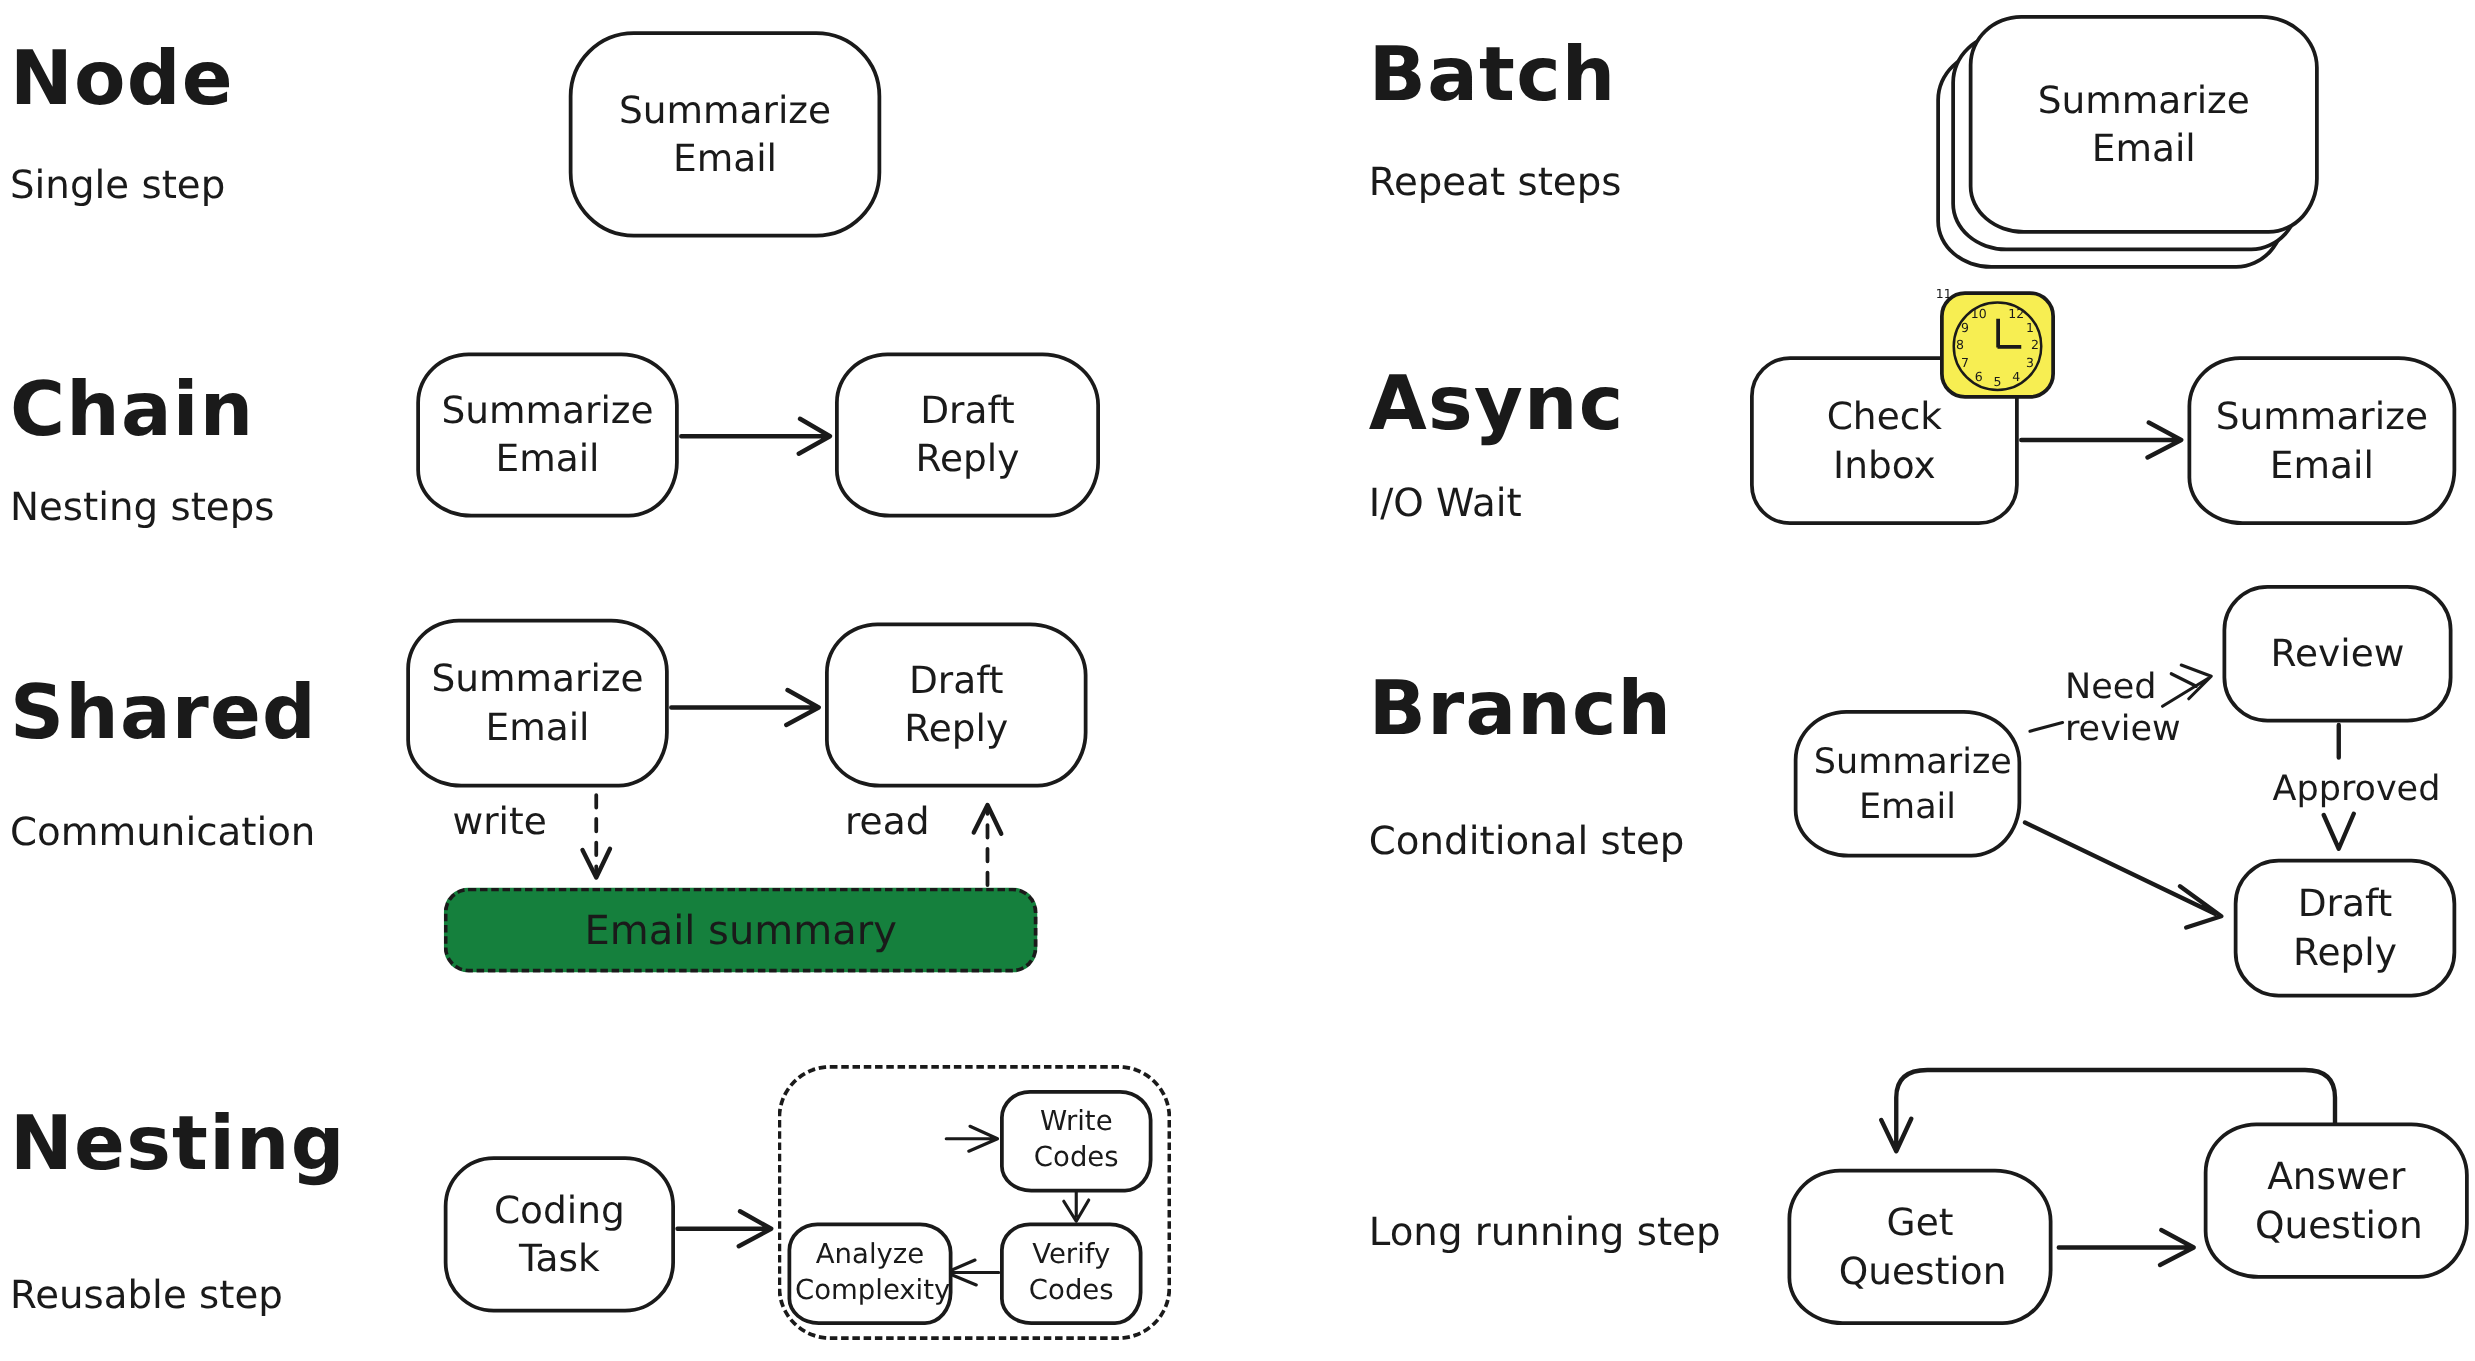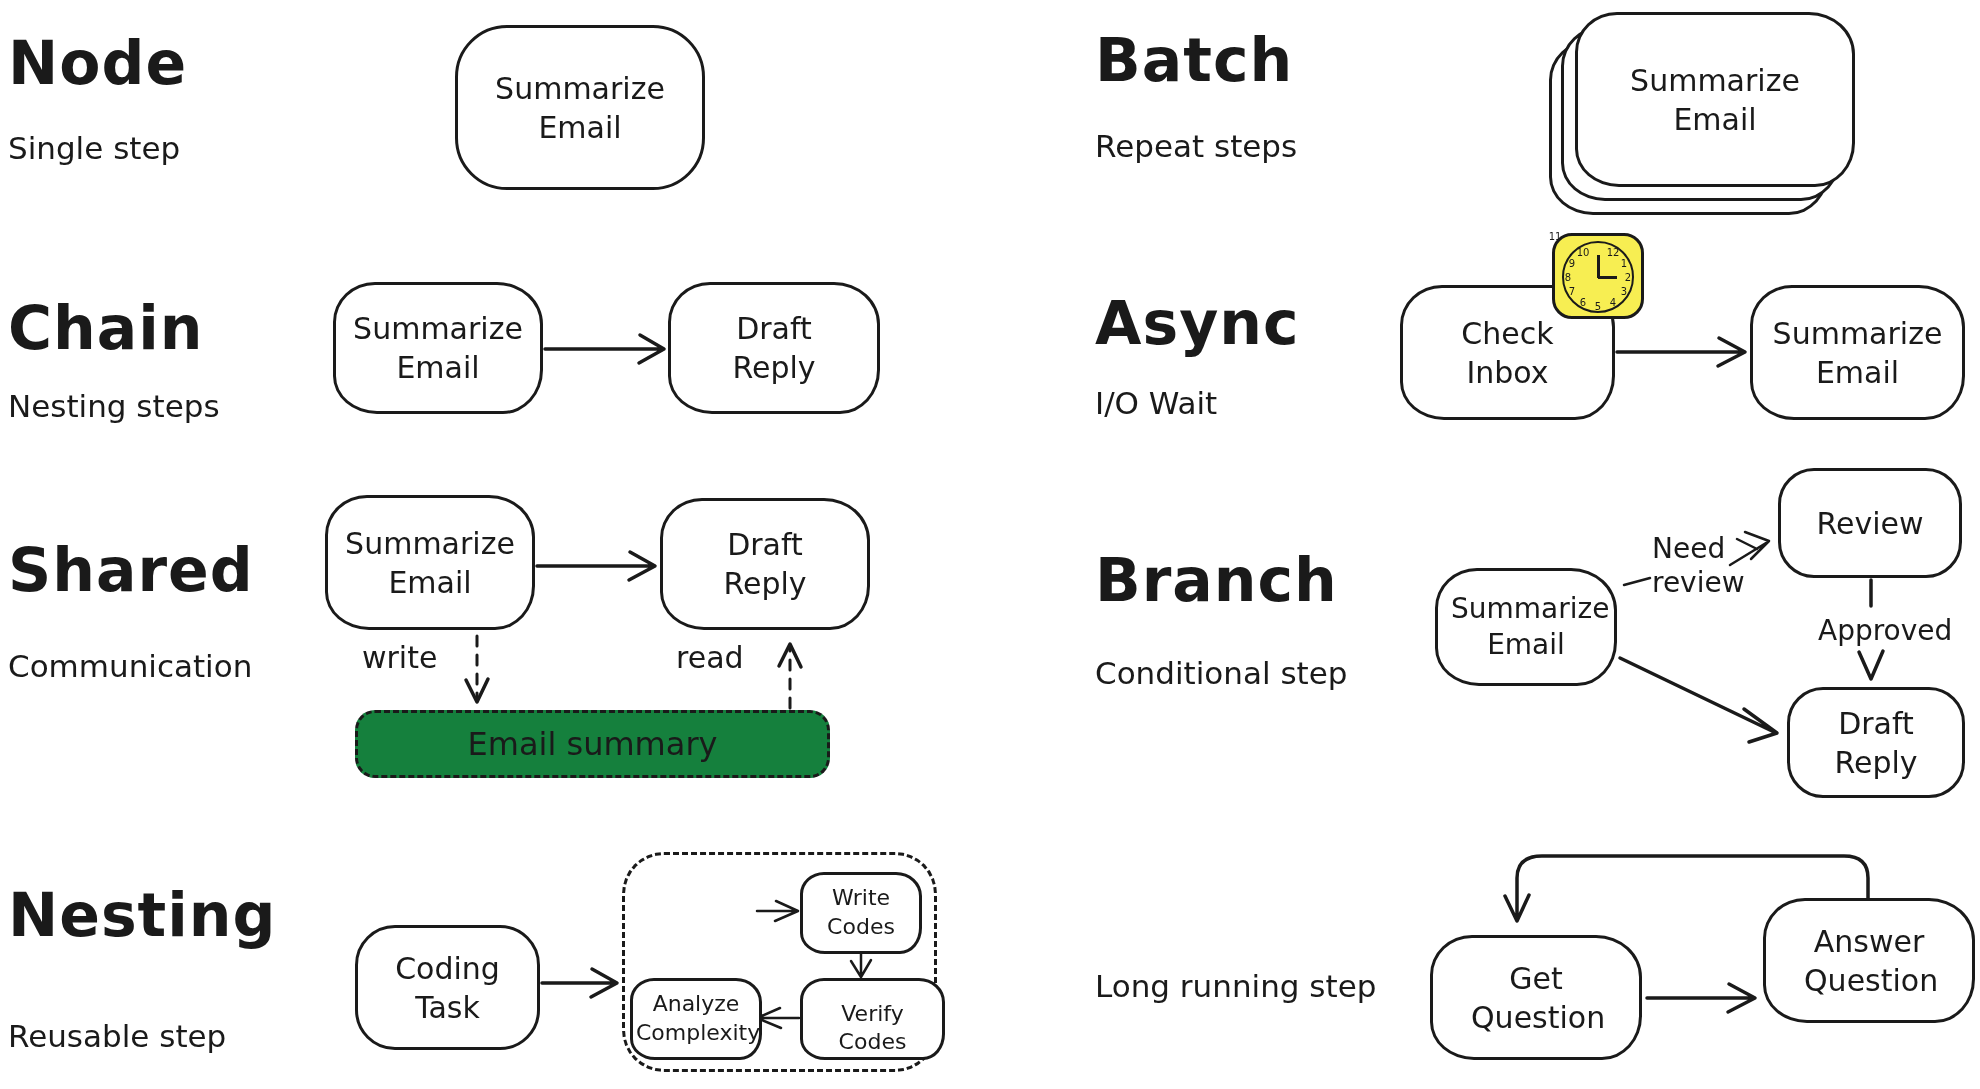--- a/index.html
+++ b/index.html
@@ -129,35 +129,35 @@
   <div class="box" style="left:355px;top:925px;width:185px;height:125px;border-radius:40px;">
     <span style="width:110px;">Coding Task</span>
   </div>
   <div class="cluster" style="left:622px;top:852px;width:315px;height:220px;"></div>
   <div class="box small" style="left:800px;top:872px;width:122px;height:82px;">
     <span style="width:70px;">Write Codes</span>
   </div>
   <div class="box small" style="left:630px;top:978px;width:132px;height:82px;">
     <span style="width:120px;">Analyze Complexity</span>
   </div>
-  <div class="box small" style="left:800px;top:978px;width:145px;height:82px;align-items:flex-end;">
+  <div class="box small" style="left:800px;top:978px;width:114px;height:82px;">
     <span style="width:70px;">Verify Codes</span>
   </div>
 
   <div class="title" style="left:1095px;top:25px;">Batch</div>
   <div class="subtitle" style="left:1095px;top:128px;">Repeat steps</div>
   <div class="stack-card" style="left:1549px;top:40px;width:280px;height:175px;z-index:1;"></div>
   <div class="stack-card" style="left:1561px;top:26px;width:280px;height:175px;z-index:2;"></div>
   <div class="box" style="left:1575px;top:12px;width:280px;height:175px;z-index:3;">
     <span style="width:180px;">Summarize Email</span>
   </div>
 
   <div class="title" style="left:1095px;top:288px;">Async</div>
   <div class="subtitle" style="left:1095px;top:385px;">I/O Wait</div>
-  <div class="box" style="left:1400px;top:285px;width:215px;height:135px;">
+  <div class="box" style="left:1400px;top:285px;width:215px;height:135px;border-radius:32px;">
     <span style="width:130px;">Check Inbox</span>
   </div>
   <div class="box" style="left:1750px;top:285px;width:215px;height:135px;">
     <span style="width:175px;">Summarize Email</span>
   </div>
   <div class="clock">
     <div class="clock-face"></div>
     <span class="clock-num">12</span>
     <span class="clock-num">1</span>
     <span class="clock-num">2</span>
@@ -167,21 +167,21 @@
     <span class="clock-num">6</span>
     <span class="clock-num">7</span>
     <span class="clock-num">8</span>
     <span class="clock-num">9</span>
     <span class="clock-num">10</span>
     <span class="clock-num">11</span>
     <div class="hand minute"></div>
     <div class="hand hour"></div>
   </div>
 
-  <div class="title" style="left:1095px;top:545px;text-align:right;">Branch</div>
+  <div class="title" style="left:1095px;top:532px;text-align:right;">Branch</div>
   <div class="subtitle" style="left:1095px;top:655px;">Conditional step</div>
   <div class="box" style="left:1435px;top:568px;width:182px;height:118px;font-size:28px;">
     <span style="width:150px;">Summarize Email</span>
   </div>
   <div class="box" style="left:1778px;top:468px;width:184px;height:110px;border-radius:36px;">
     <span>Review</span>
   </div>
   <div class="box" style="left:1787px;top:687px;width:178px;height:111px;border-radius:36px;">
     <span style="width:110px;">Draft Reply</span>
   </div>

